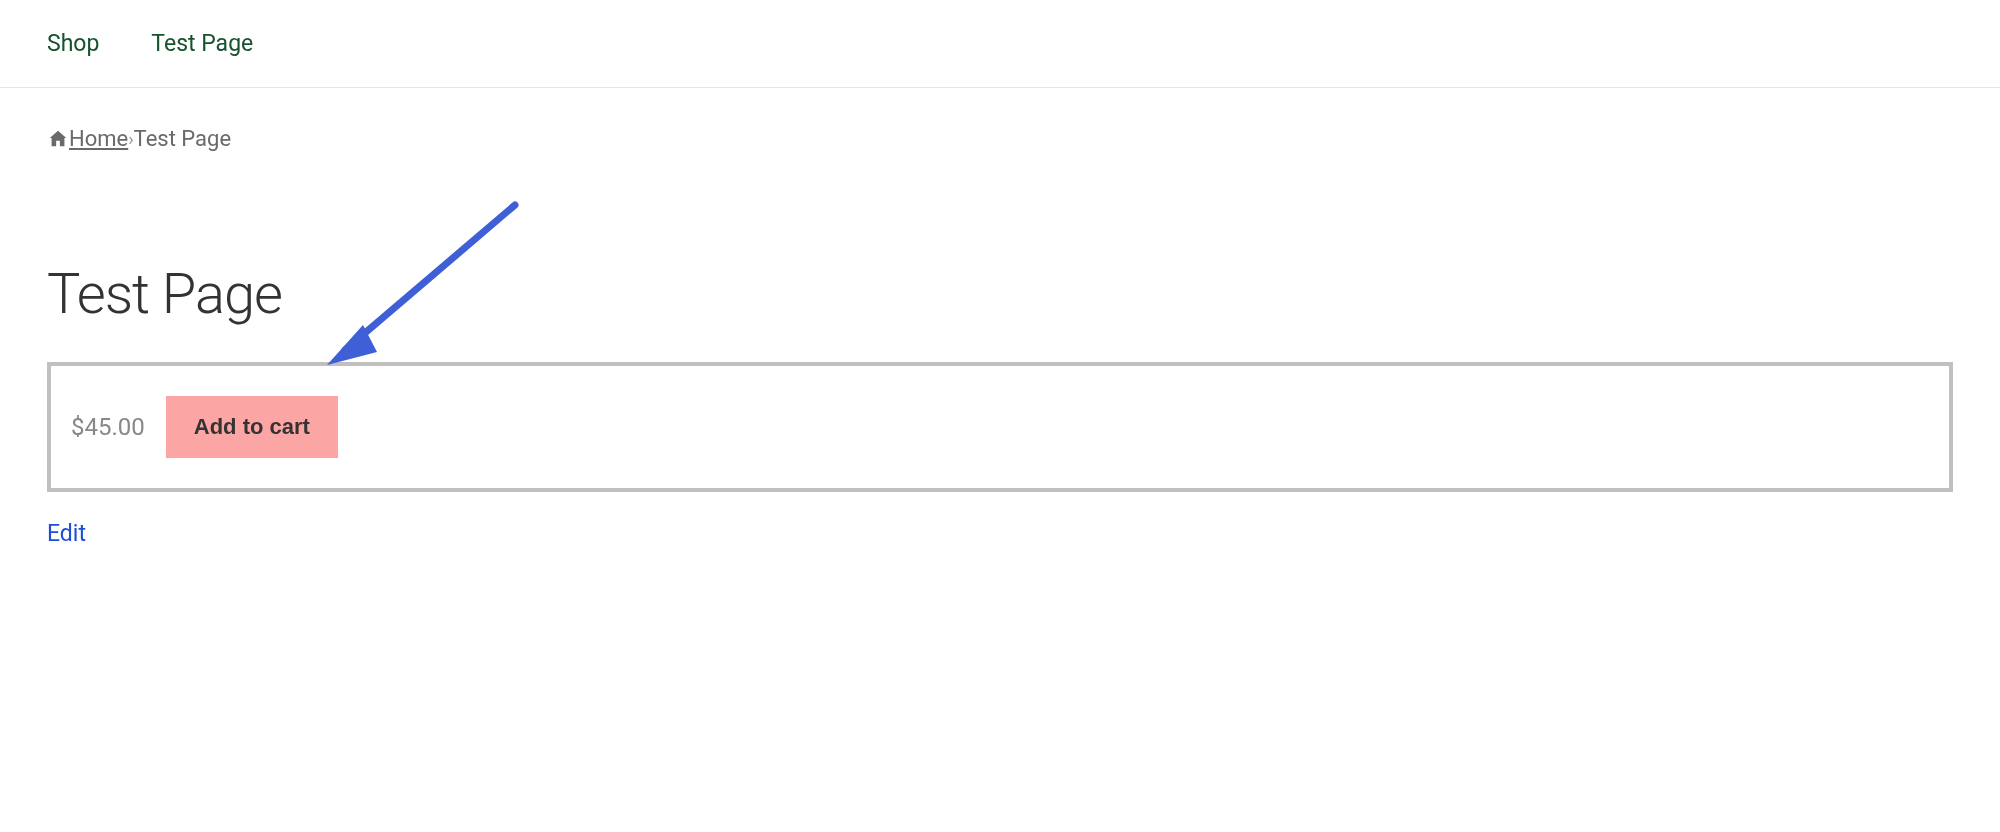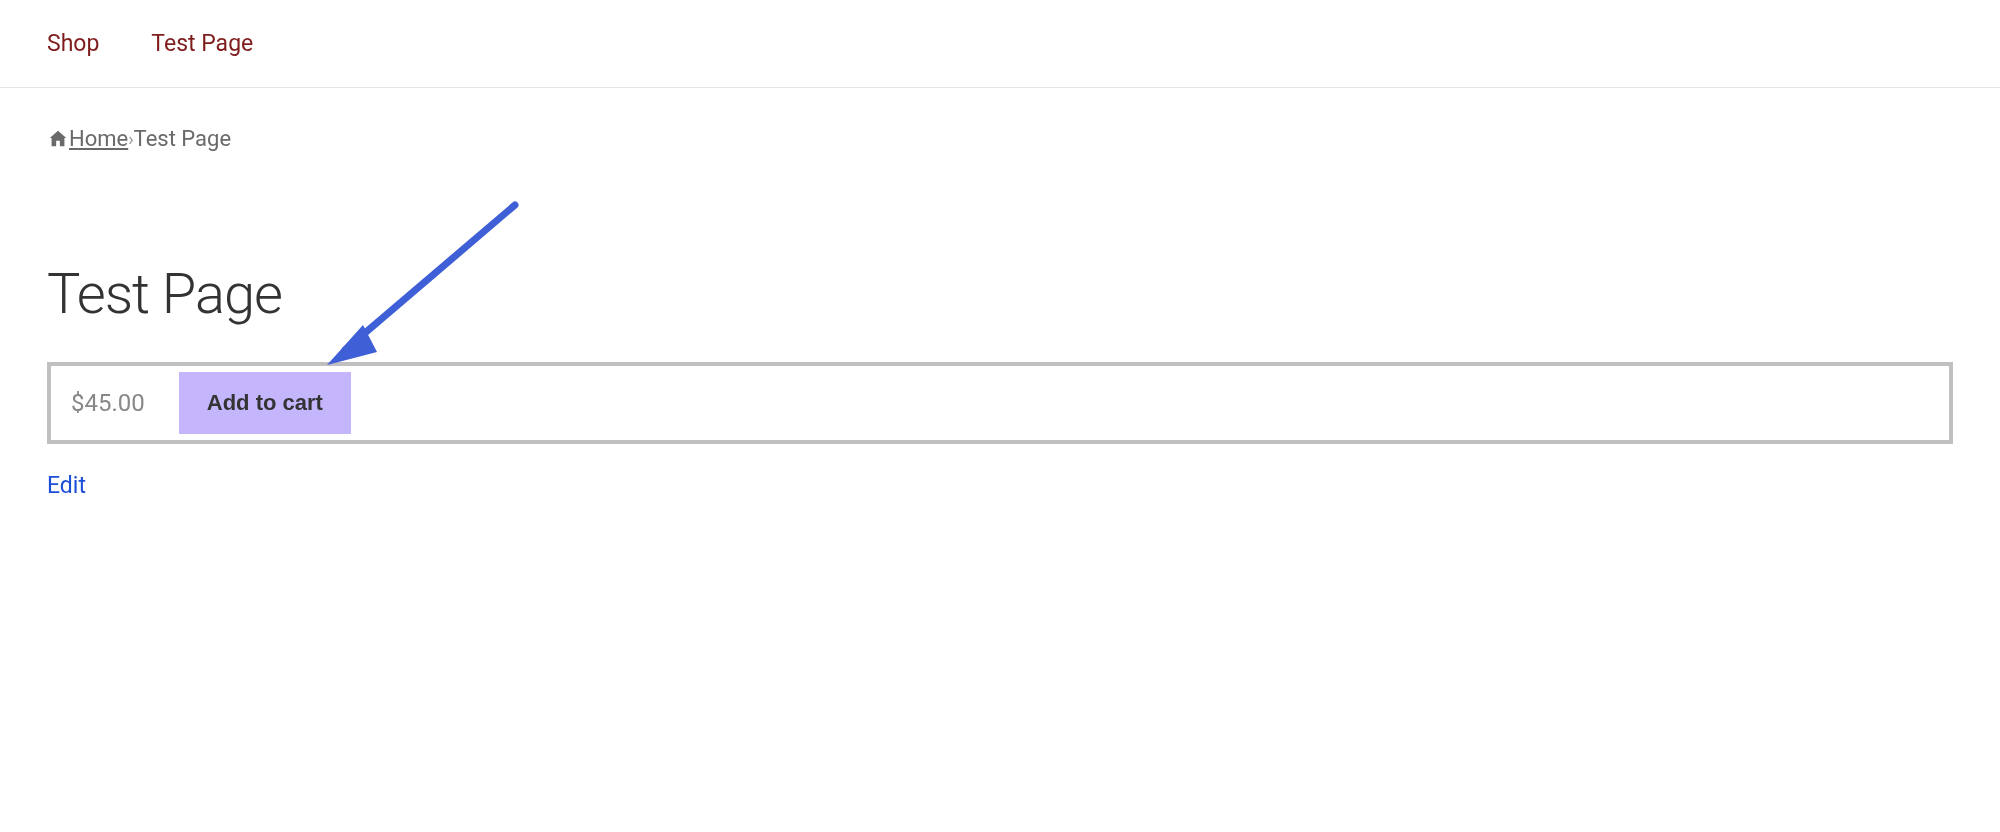--- a/index.html
+++ b/index.html
@@ -10,21 +10,21 @@
     body {
       font-family: -apple-system, BlinkMacSystemFont, "Segoe UI", Roboto, "Helvetica Neue", Arial, sans-serif;
       color: #333;
       background: #fff;
     }
     .nav-bar {
       padding: 30px 47px;
       border-bottom: 1px solid #e5e5e5;
     }
     .nav-bar a {
-      color: #7f1d1d;
+      color: #14532d;
       text-decoration: none;
       font-size: 23px;
       margin-right: 48px;
       display: inline-block;
     }
     .content {
       padding: 38px 47px;
     }
     .breadcrumb {
       color: #6a6a6a;
@@ -54,31 +54,31 @@
       color: #333;
       margin-top: 110px;
       letter-spacing: -1px;
     }
     .product-box-wrapper {
       position: relative;
       margin-top: 35px;
     }
     .product-box {
       border: 4px solid #c0c0c0;
-      padding: 6px 20px;
+      padding: 30px 20px;
       display: flex;
       align-items: center;
-      gap: 34px;
+      gap: 21px;
     }
     .price {
       color: #888;
       font-size: 24px;
     }
     .add-to-cart {
-      background: #c4b5fd;
+      background: #fca5a5;
       border: none;
       padding: 18px 28px;
       font-size: 22px;
       font-weight: 600;
       color: #333;
       cursor: pointer;
       text-align: right;
     }
     .edit-link {
       display: inline-block;

